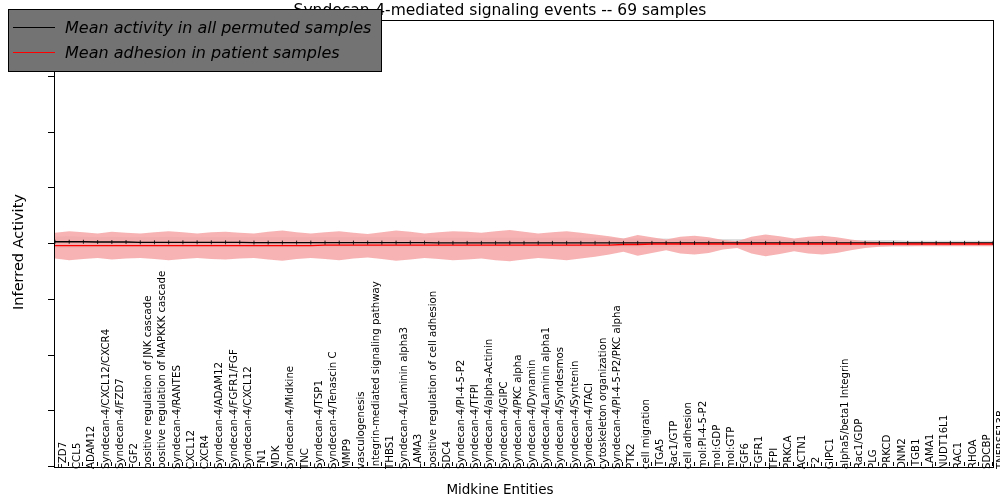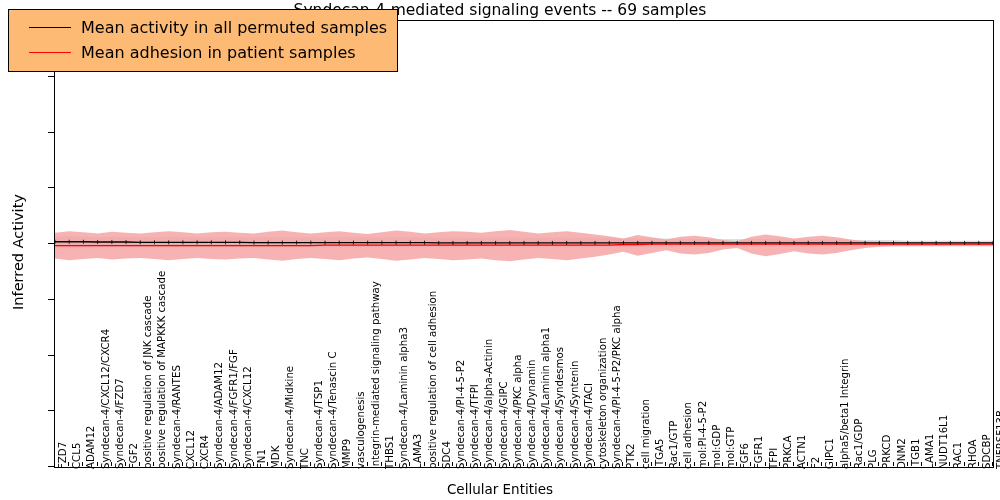--- a/index.html
+++ b/index.html
@@ -47,22 +47,22 @@
     line-height:10px;
   }
   .xlabel{
     position:absolute;left:0;top:481px;width:1000px;
     text-align:center;font-size:13.5px;color:#000;
   }
 
   
   .legend{
     position:absolute;left:8px;top:9px;
-    border:1.1px solid #000;background:#fdba74;
-    padding:5px 10px 6px 20px;box-sizing:border-box;
+    border:1.1px solid #000;background:#737373;
+    padding:5px 10px 6px 4px;box-sizing:border-box;font-style:italic;
   }
   .legend-row{display:flex;align-items:center;height:25px;}
   .legend-swatch{
     display:inline-block;width:42px;height:0;margin-right:10px;
     border-top:1.6px solid #000;flex:0 0 auto;
   }
   .legend-swatch.red{border-top-color:#ff0000;}
   .legend-text{font-size:16px;color:#000;white-space:nowrap;}
 
   
@@ -297,21 +297,21 @@
       <div class="xtick-mark" style="left: 949.364px; top: 462px; height: 4px;"></div>
       <div class="xtick-label" style="left: 953.364px; top: 469px;">RAC1</div>
       <div class="xtick-mark" style="left: 963.576px; top: 462px; height: 4px;"></div>
       <div class="xtick-label" style="left: 967.576px; top: 469px;">RHOA</div>
       <div class="xtick-mark" style="left: 977.788px; top: 462px; height: 4px;"></div>
       <div class="xtick-label" style="left: 981.788px; top: 469px;">SDCBP</div>
       <div class="xtick-mark" style="left: 992px; top: 462px; height: 4px;"></div>
       <div class="xtick-label" style="left: 996px; top: 469px;">TNFRSF13B</div>
     </div>
 
-  <div class="xlabel">Cellular Entities</div>
+  <div class="xlabel">Midkine Entities</div>
 
   <div class="legend">
     <div class="legend-row">
       <span class="legend-swatch"></span>
       <span class="legend-text">Mean activity in all permuted samples</span>
     </div>
     <div class="legend-row">
       <span class="legend-swatch red"></span>
       <span class="legend-text">Mean adhesion in patient samples</span>
     </div>

